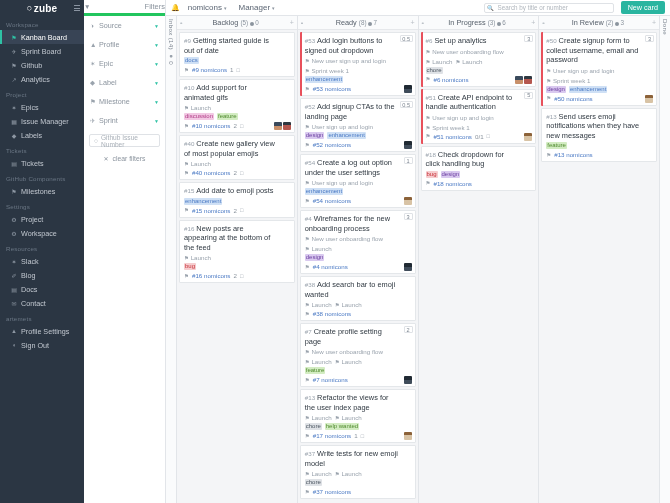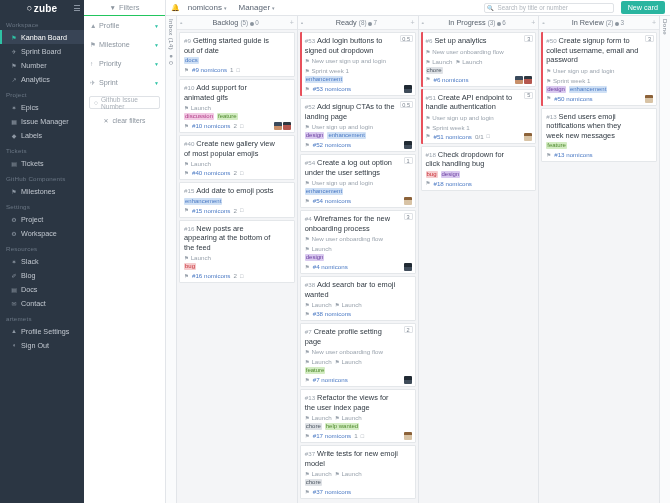--- a/index.html
+++ b/index.html
@@ -24,22 +24,22 @@
   .sb-section { font-size:6.2px; color:#6b7785; padding:5px 0 2px 6px; letter-spacing:.2px; }
   .sb-item { display:flex; align-items:center; height:14px; padding-left:10px;
              font-size:7.2px; color:#c2c8d0; cursor:pointer; }
   .sb-item .ic { width:8px; font-size:6px; color:#8d97a3; display:inline-block; text-align:center; margin-right:3px; }
   .sb-item.active { background:#384455; color:#ffffff; border-left:2px solid #2ec2a5; padding-left:8px; }
   .sb-item.active .ic { color:#2ec2a5; }
 
   
   .filters { width:82px; flex:0 0 82px; background:#ffffff; border-right:1px solid #e2e5e9;
              height:503px; }
-  .filters-head { height:16px; display:flex; align-items:center; justify-content:center;
-                  font-size:7.5px; color:#8b949e; border-bottom:1px solid #22c55e; }
+  .filters-head { height:16px; display:flex; align-items:center; justify-content:space-between;
+                  font-size:7.5px; color:#8b949e; border-bottom:3px solid #22c55e; }
   .filters-head .ic { margin-right:3px; font-size:6.5px; }
   .f-row { height:19px; display:flex; align-items:center; padding:0 6px;
            font-size:7.2px; color:#8b949e; position:relative; cursor:pointer; }
   .f-row .fic { width:9px; font-size:6.5px; color:#9aa3ad; }
   .f-row .flabel { flex:1; }
   .f-row.teal .flabel { color:#2ec2a5; }
   .f-row.teal .fic { color:#2ec2a5; }
   .caret { font-size:5px; color:#2ec2a5; }
   .f-input { margin:4px 5px 0 5px; height:13px; border:1px solid #dfe2e6; border-radius:2px;
              display:flex; align-items:center; padding:0 4px; font-size:6.6px; color:#a9b0b8; }
@@ -137,21 +137,21 @@
         <div class="sb-item active">
           <span class="ic">⚑</span>
           <span>Kanban Board</span>
         </div>
         <div class="sb-item">
           <span class="ic">✈</span>
           <span>Sprint Board</span>
         </div>
         <div class="sb-item">
           <span class="ic">⚑</span>
-          <span>Number</span>
+          <span>Github</span>
         </div>
         <div class="sb-item">
           <span class="ic">↗</span>
           <span>Analytics</span>
         </div>
         <div class="sb-section">Project</div>
         <div class="sb-item">
           <span class="ic">✶</span>
           <span>Epics</span>
         </div>
@@ -211,32 +211,42 @@
       </div>
   </div>
 
   <div class="filters">
     <div class="filters-head">
       <span class="ic">▼</span>
       <span>Filters</span>
     </div>
     <div id="filter-rows">
         <div class="f-row">
+          <span class="fic">◑</span>
+          <span class="flabel">Source</span>
+          <span class="caret">▼</span>
+        </div>
+        <div class="f-row">
           <span class="fic">▲</span>
           <span class="flabel">Profile</span>
           <span class="caret">▼</span>
         </div>
         <div class="f-row">
+          <span class="fic">✶</span>
+          <span class="flabel">Epic</span>
+          <span class="caret">▼</span>
+        </div>
+        <div class="f-row">
+          <span class="fic">◆</span>
+          <span class="flabel">Label</span>
+          <span class="caret">▼</span>
+        </div>
+        <div class="f-row">
           <span class="fic">⚑</span>
           <span class="flabel">Milestone</span>
-          <span class="caret">▼</span>
-        </div>
-        <div class="f-row">
-          <span class="fic">↑</span>
-          <span class="flabel">Priority</span>
           <span class="caret">▼</span>
         </div>
         <div class="f-row">
           <span class="fic">✈</span>
           <span class="flabel">Sprint</span>
           <span class="caret">▼</span>
         </div>
       </div>
     <div class="f-input">
       <span class="fic">○</span>
@@ -577,21 +587,21 @@
                 <div class="footer">
                   <span class="fic">⚑</span>
                   <span class="repo">#50 nomicons</span>
                 </div>
                 <span class="pts">3</span>
                 <span class="avatars">
                   <span class="av a5"></span>
                 </span>
               </div>
               <div class="card">
-                <div class="card-title"><span class="num">#13</span><span>Send users emoji notifications when they week new messages</span></div>
+                <div class="card-title"><span class="num">#13</span><span>Send users emoji notifications when they have new messages</span></div>
                 <div class="tags">
                   <span class="tag feature">feature</span>
                 </div>
                 <div class="footer">
                   <span class="fic">⚑</span>
                   <span class="repo">#13 nomicons</span>
                 </div>
               </div>
             </div>
           </div>

